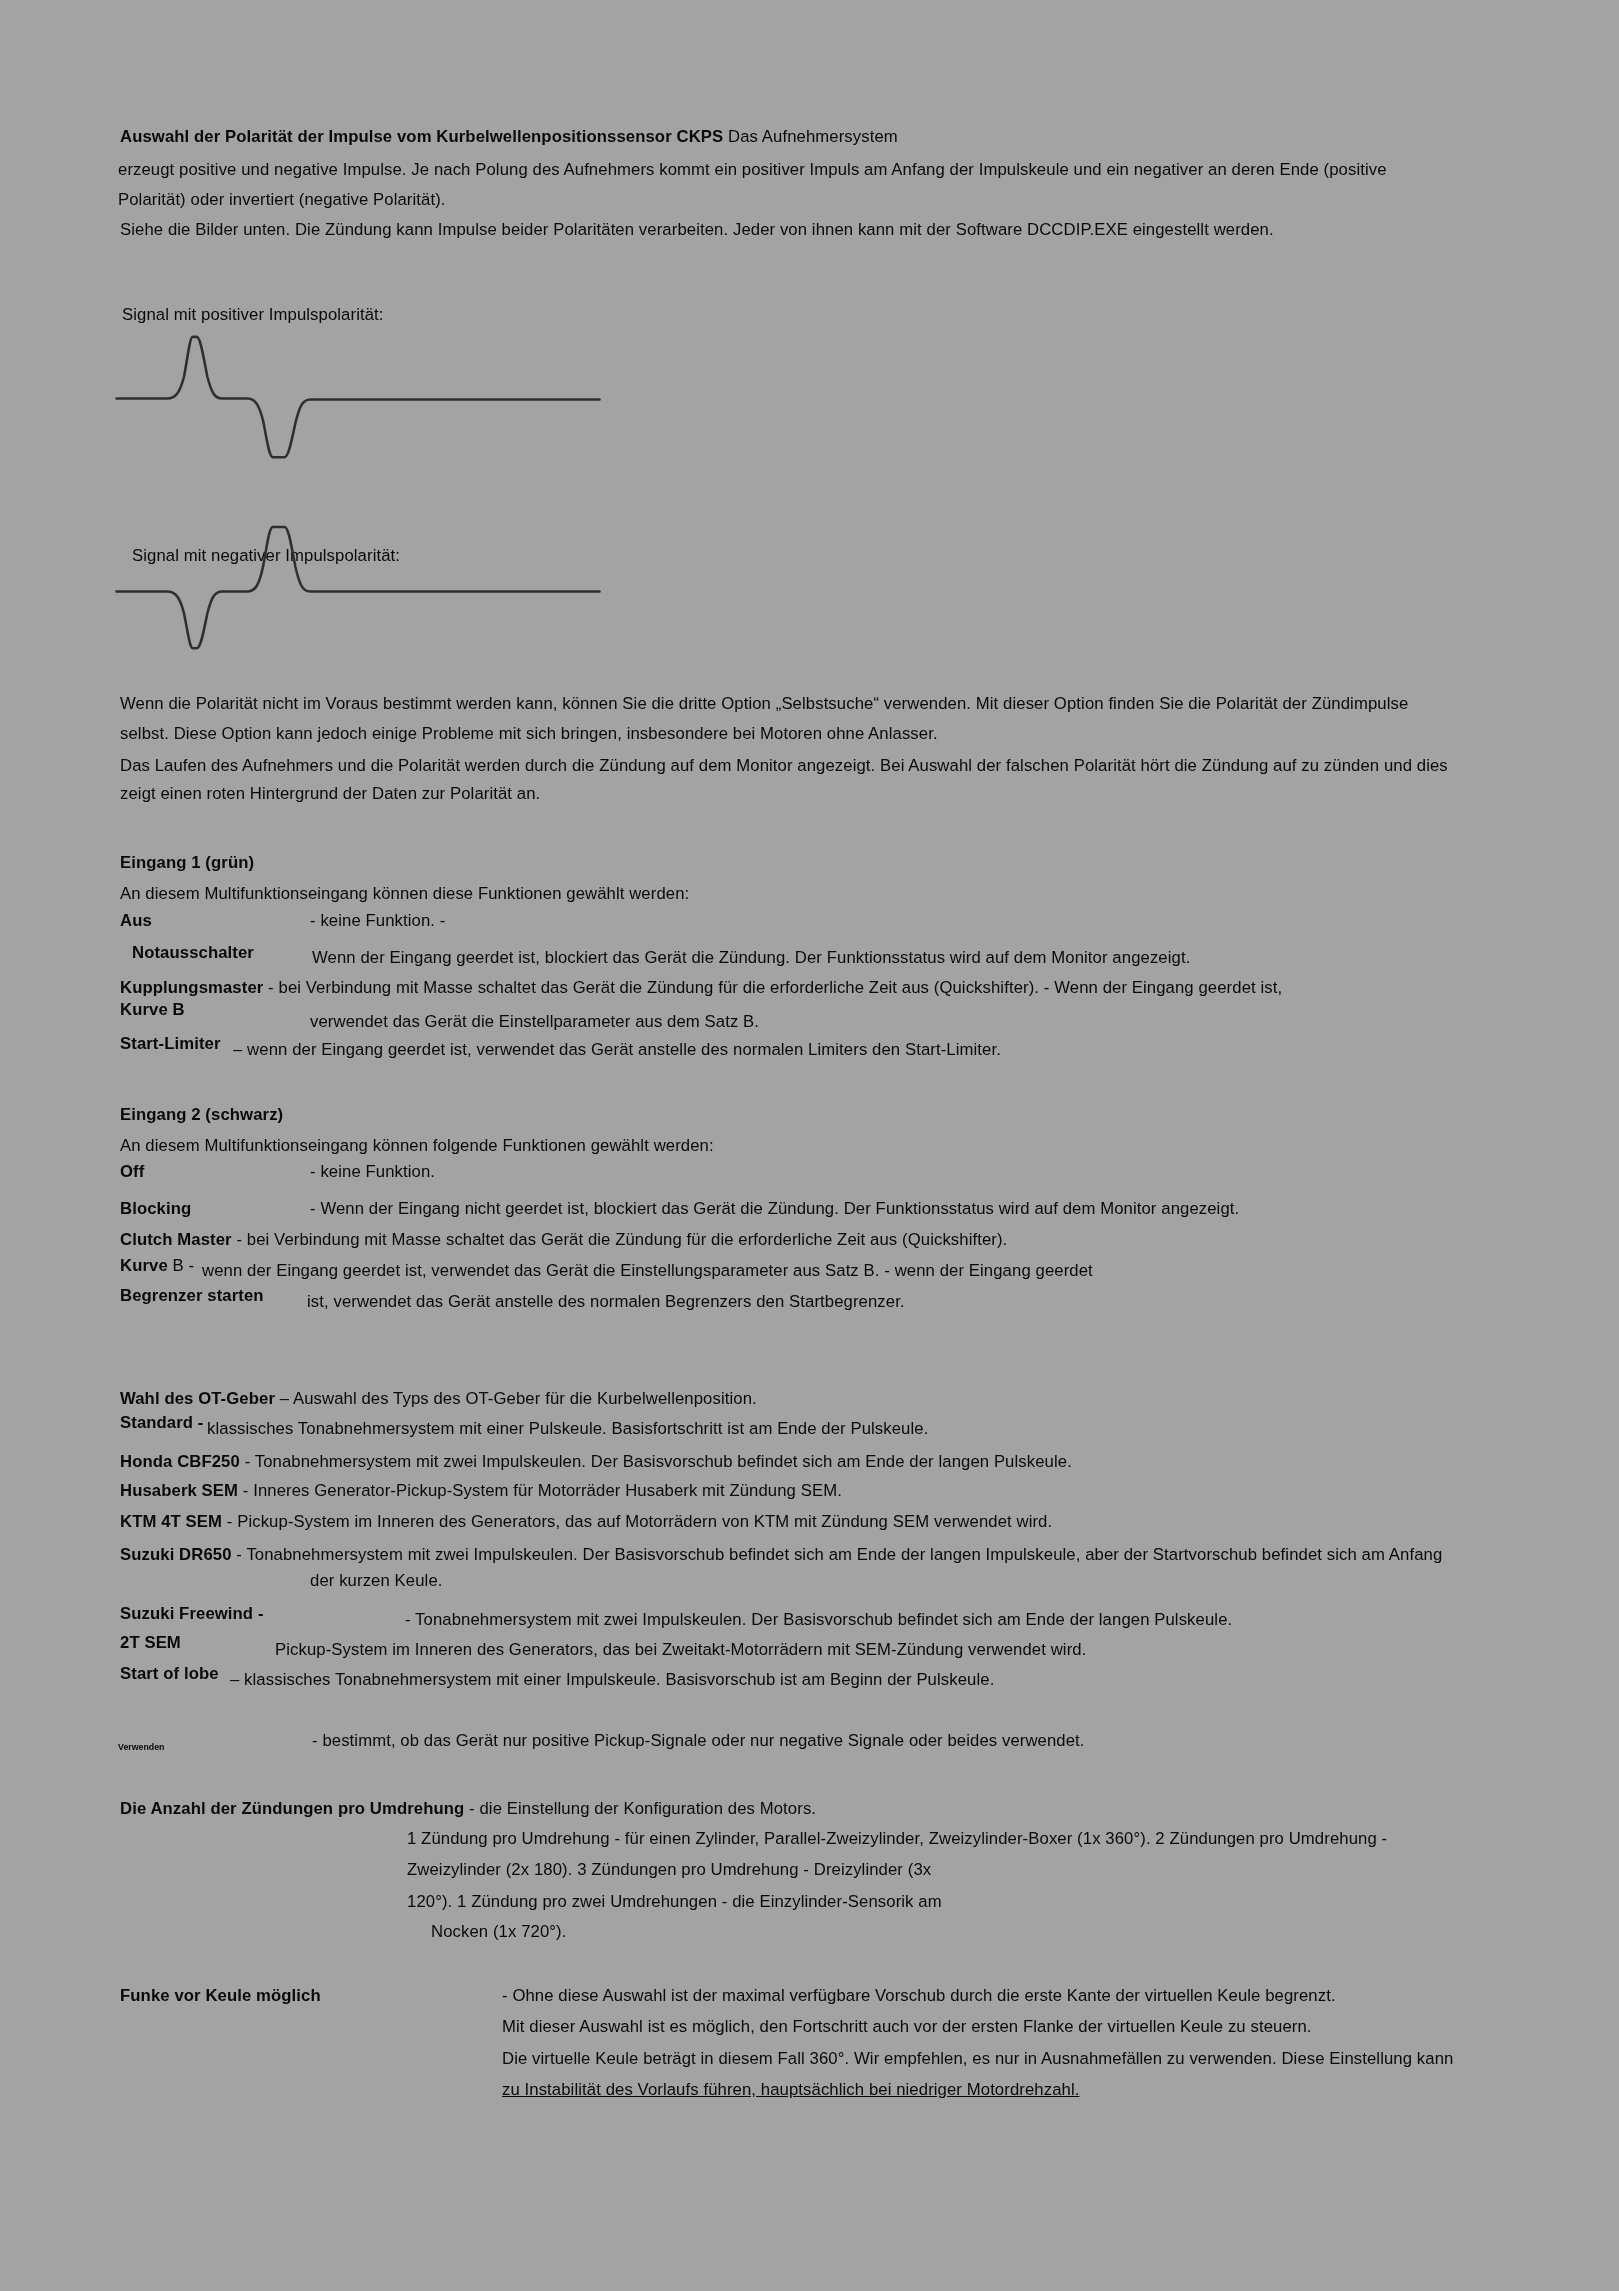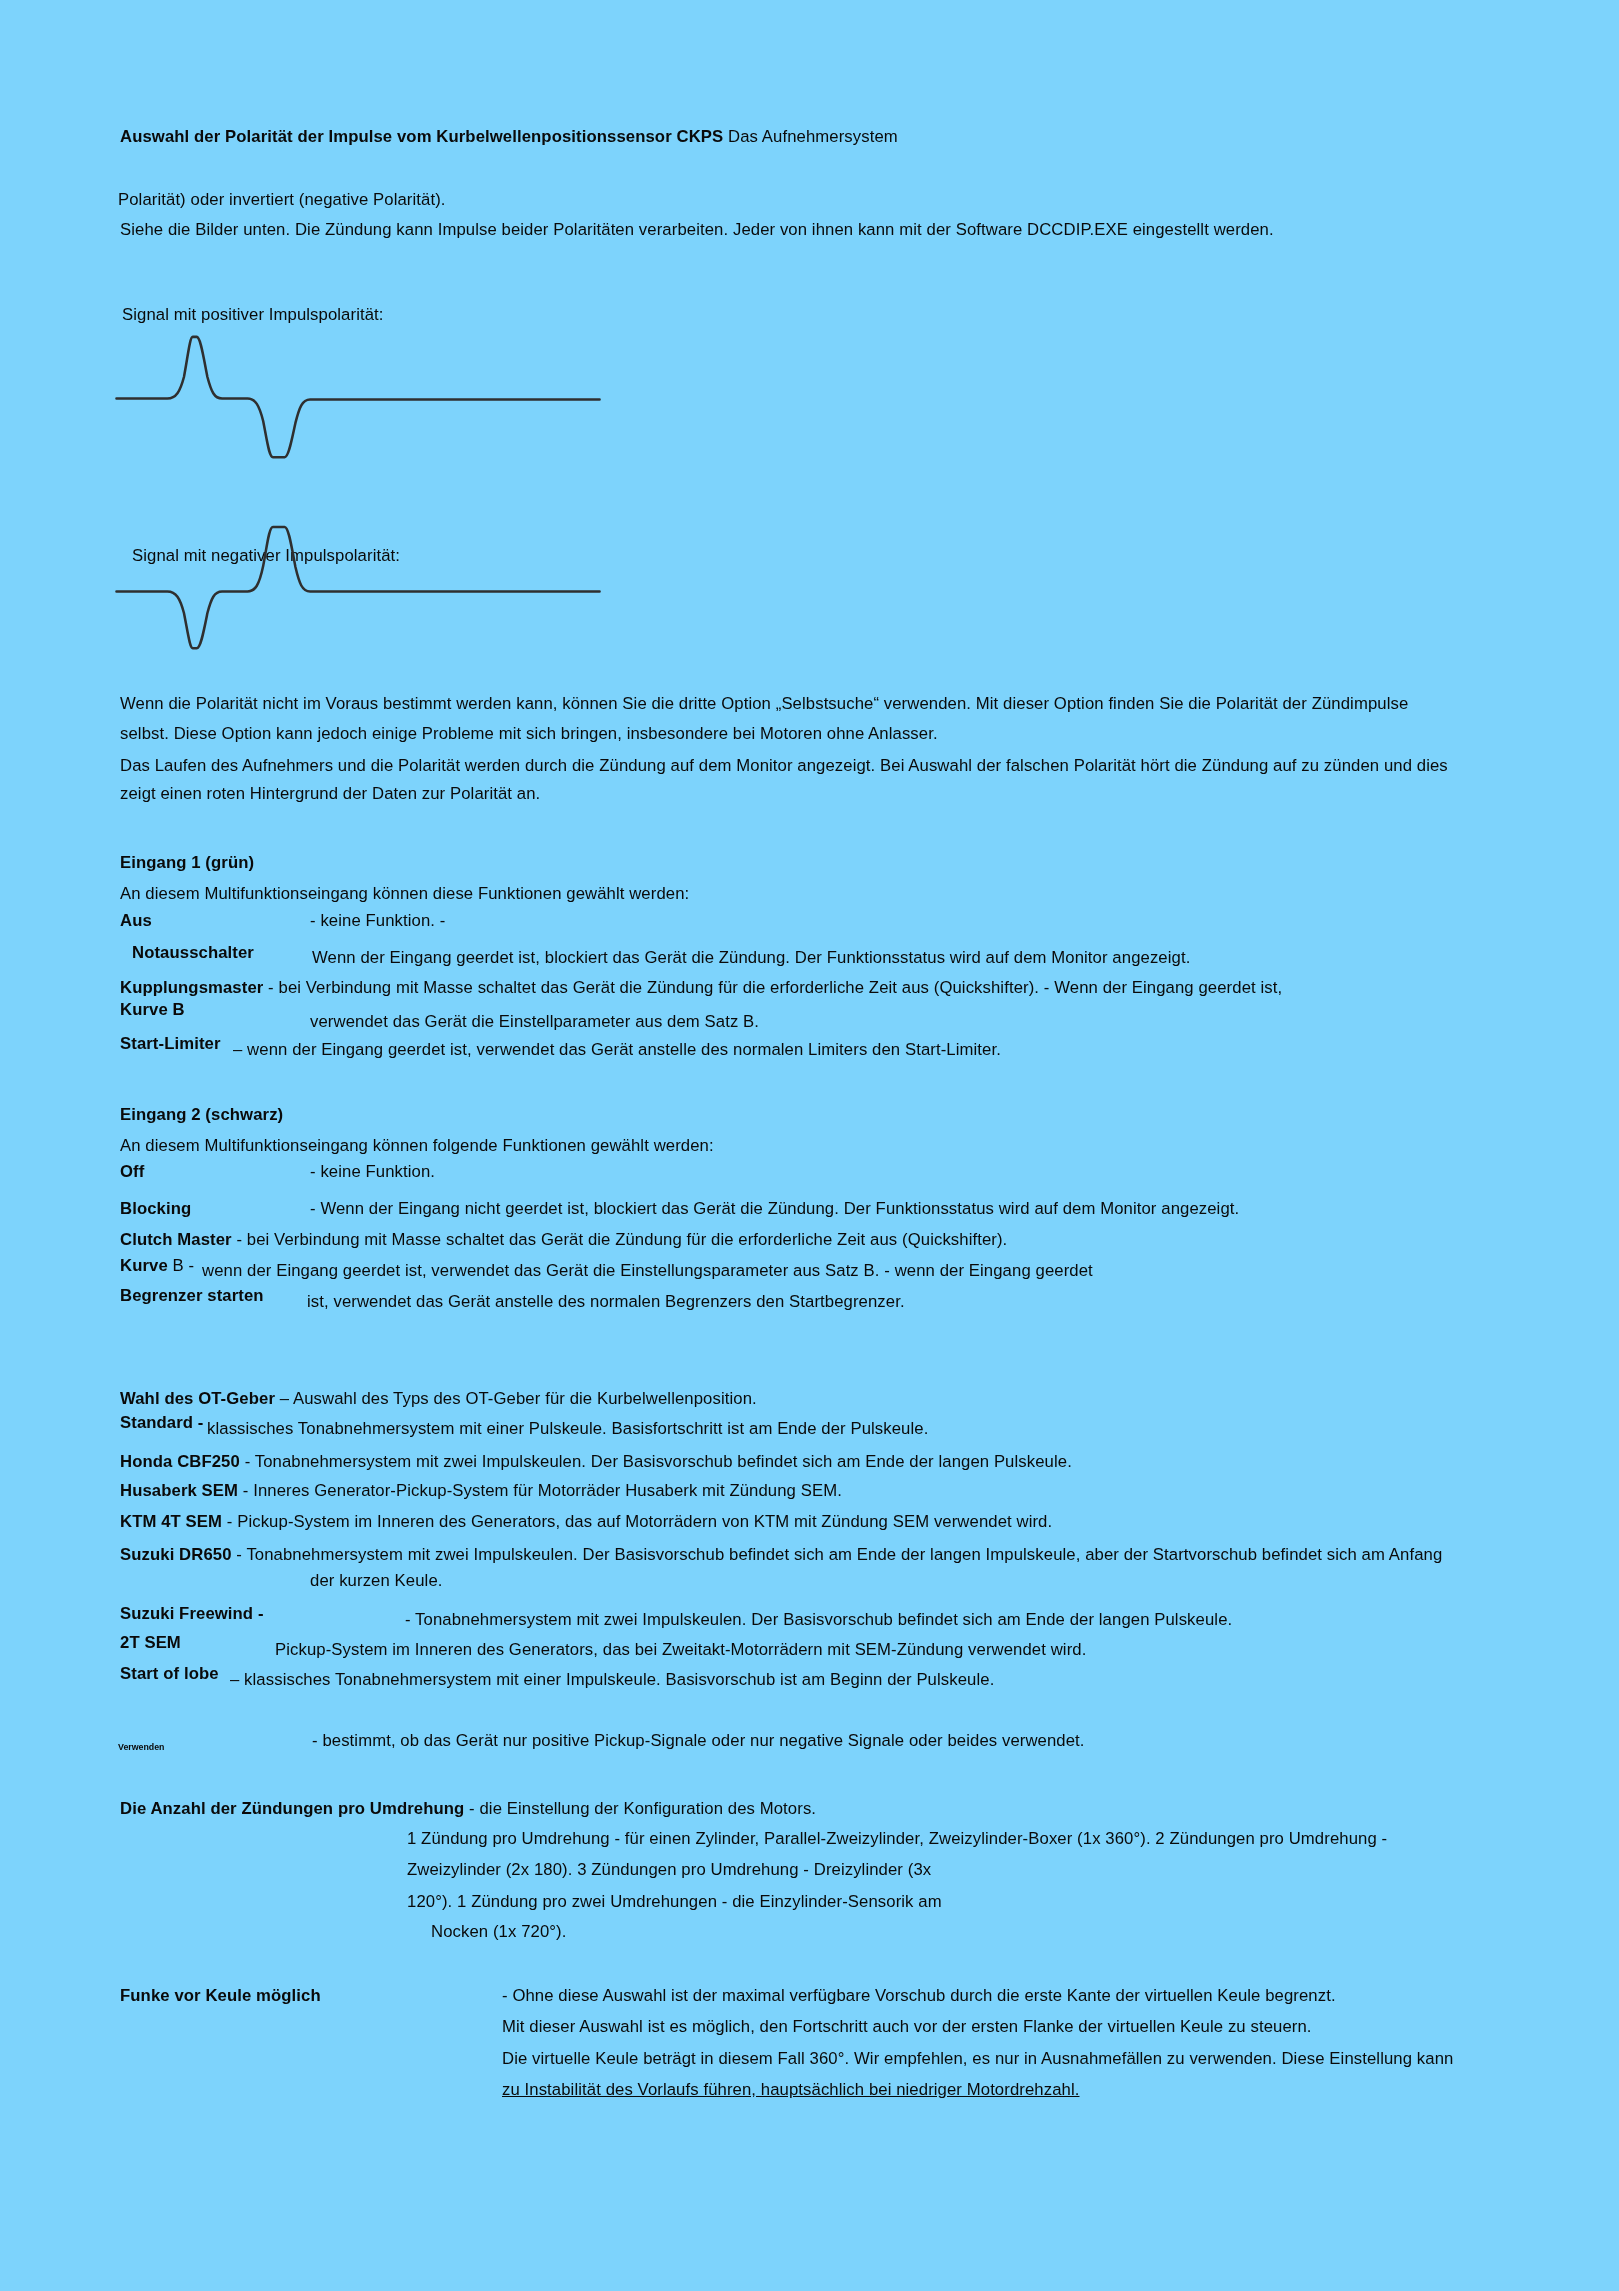--- a/index.html
+++ b/index.html
@@ -2,35 +2,36 @@
 <html><head>
 <meta charset="utf-8">
 <style>
   * { margin:0; padding:0; box-sizing:border-box; }
   html,body { background:#ffffff; }
   body {
     width:1619px; height:2292px; position:relative;
     font-family:"Liberation Sans","DejaVu Sans",sans-serif;
     color:#000000;
   }
-  .page { position:absolute; left:0; top:0; width:1619px; height:2292px; background:#7dd3fc; overflow:hidden; }
+  .page { position:absolute; left:0; top:0; width:1619px; height:2292px; background:#a3a3a3; overflow:hidden; }
   .t { position:absolute; font-size:16.7px; line-height:20.6px; white-space:nowrap; color:#0a0a0a; letter-spacing:0.1px; }
   .b { font-weight:bold; }
   .tiny { font-size:8.8px; font-weight:bold; letter-spacing:0; }
   .wave { position:absolute; }
   .wave path { fill:none; stroke:#2f2f2f; stroke-width:2.6; stroke-linecap:round; stroke-linejoin:round; }
 </style>
 </head>
 <body>
 
 <div class="page">
 
   <div class="t" style="left:120px; top:127px;">
     <span class="b">Auswahl der Polarität der Impulse vom Kurbelwellenpositionssensor CKPS</span><span> Das Aufnehmersystem</span>
   </div>
+  <div class="t" style="left:118px; top:160px;">erzeugt positive und negative Impulse. Je nach Polung des Aufnehmers kommt ein positiver Impuls am Anfang der Impulskeule und ein negativer an deren Ende (positive</div>
   <div class="t" style="left:118px; top:190px;">Polarität) oder invertiert (negative Polarität).</div>
   <div class="t" style="left:120px; top:220px;">Siehe die Bilder unten. Die Zündung kann Impulse beider Polaritäten verarbeiten. Jeder von ihnen kann mit der Software DCCDIP.EXE eingestellt werden.</div>
 
   <div class="t" style="left:122px; top:305px;">Signal mit positiver Impulspolarität:</div>
   <svg class="wave" style="left:114px; top:331px;" width="490" height="133" viewBox="0 0 500 136" aria-hidden="true">
     <path d="M2,69 H54 C63,69 67,62 71,47 C75,26 77,6 80,6 H84 C88,6 91,27 95,47 C99,62 102,69 110,69
              H136 C144,69 148,76 152,92 C156,112 158,129 162,129 H174 C178,129 181,112 185,94 C189,78 192,70 200,70 H496"></path>
   </svg>
 
   <div class="t" style="left:132px; top:504px;margin-top:42px;">Signal mit negativer Impulspolarität:</div>

